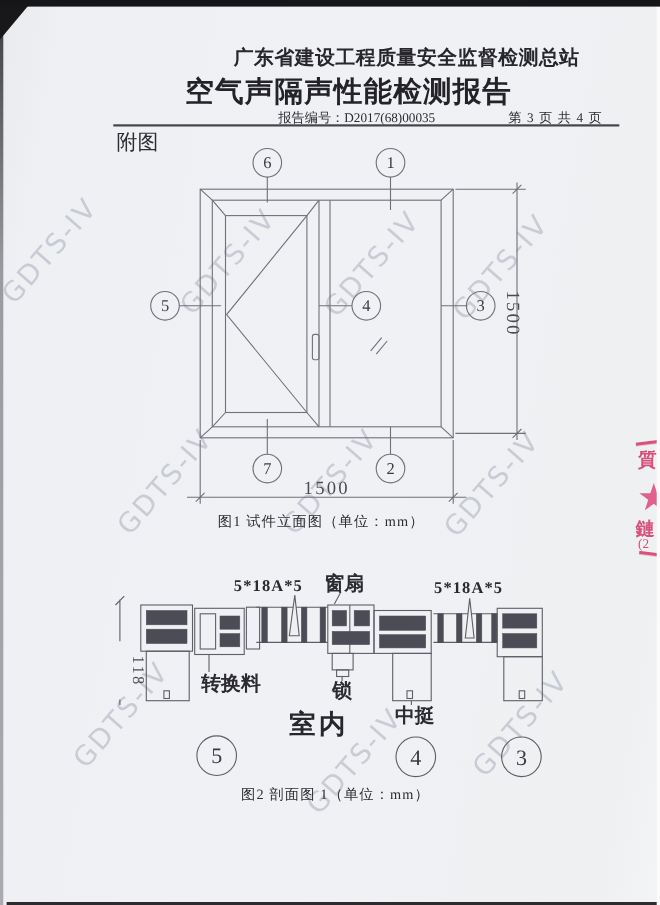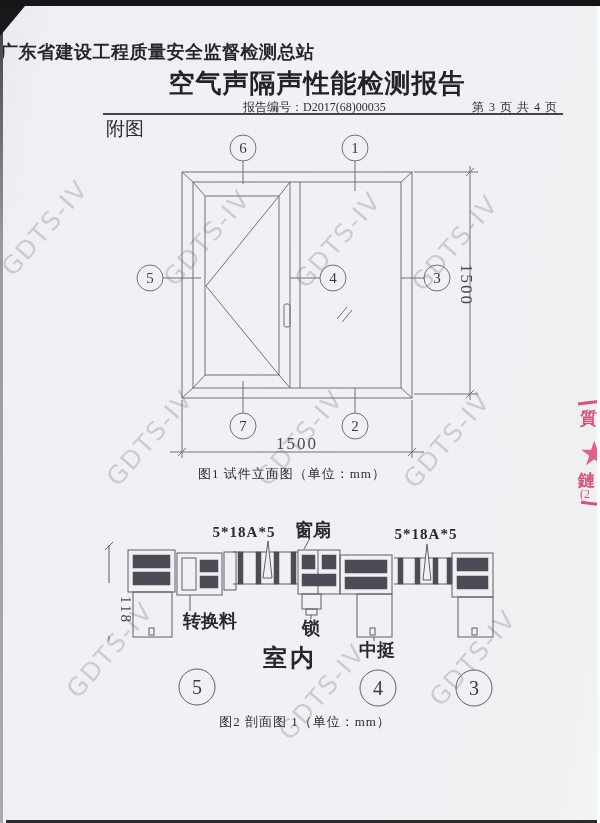--- a/index.html
+++ b/index.html
@@ -8,25 +8,25 @@
     background:linear-gradient(100deg,#e9eaee 0%,#eef0f3 8%,#f0f1f4 50%,#eef0f2 92%,#f3f4f6 100%);
     font-family:"Liberation Serif",serif;color:#2e2e36;
   }
   
   .edge-top{position:absolute;left:0;top:0;width:600px;height:6px;background:#161618;z-index:30;}
   .corner-tl{position:absolute;left:0;top:0;width:0;height:0;border-top:36px solid #18181a;border-right:30px solid transparent;z-index:29;}
   .edge-left{position:absolute;left:0;top:0;width:3px;height:823px;background:linear-gradient(#3a3a3c,#9a9aa0 30%,#aaaab0);z-index:28;}
   .edge-bottom{position:absolute;left:6px;right:0;bottom:0;height:3px;background:#2c2c2e;z-index:28;}
   .edge-right{position:absolute;right:0;top:6px;width:3px;height:817px;background:#fbfbfc;z-index:28;}
   
-  .org-title{position:absolute;top:40px;left:0;width:527px;text-align:left;font-size:18px;font-weight:bold;letter-spacing:.5px;color:#26262c;}
+  .org-title{position:absolute;top:40px;left:0;width:527px;text-align:right;font-size:18px;font-weight:bold;letter-spacing:.5px;color:#26262c;}
   .report-title{position:absolute;top:66px;left:17px;width:600px;text-align:center;font-size:26px;font-weight:bold;letter-spacing:1px;color:#222228;}
   .info-row{position:absolute;top:99px;left:0;width:600px;font-size:12px;color:#2c2c32;}
-  .report-no{position:absolute;left:243px;top:0;}
-  .page-info{position:absolute;left:472px;top:0;letter-spacing:1px;text-align:center;}
+  .report-no{position:absolute;left:253px;top:0;}
+  .page-info{position:absolute;left:462px;top:0;letter-spacing:1px;text-align:center;}
   .rule{position:absolute;top:113px;left:103px;width:460px;height:2px;background:#44444a;}
   .fu-tu{position:absolute;top:116px;left:106px;font-size:19px;color:#2c2c32;}
   
   .wm{position:absolute;font-family:"DejaVu Sans",sans-serif;font-size:25px;letter-spacing:2px;
       color:rgba(148,153,172,.42);white-space:nowrap;transform:translate(-50%,-50%) rotate(-49deg);z-index:2;}
   
   .draw{position:absolute;left:0;top:0;z-index:5;}
   .ln{stroke:#70707a;stroke-width:1;fill:none;}
   .ln2{stroke:#5e5e68;stroke-width:1;fill:none;}
   .dark{fill:#4c4c56;stroke:#4c4c56;stroke-width:.5;}

